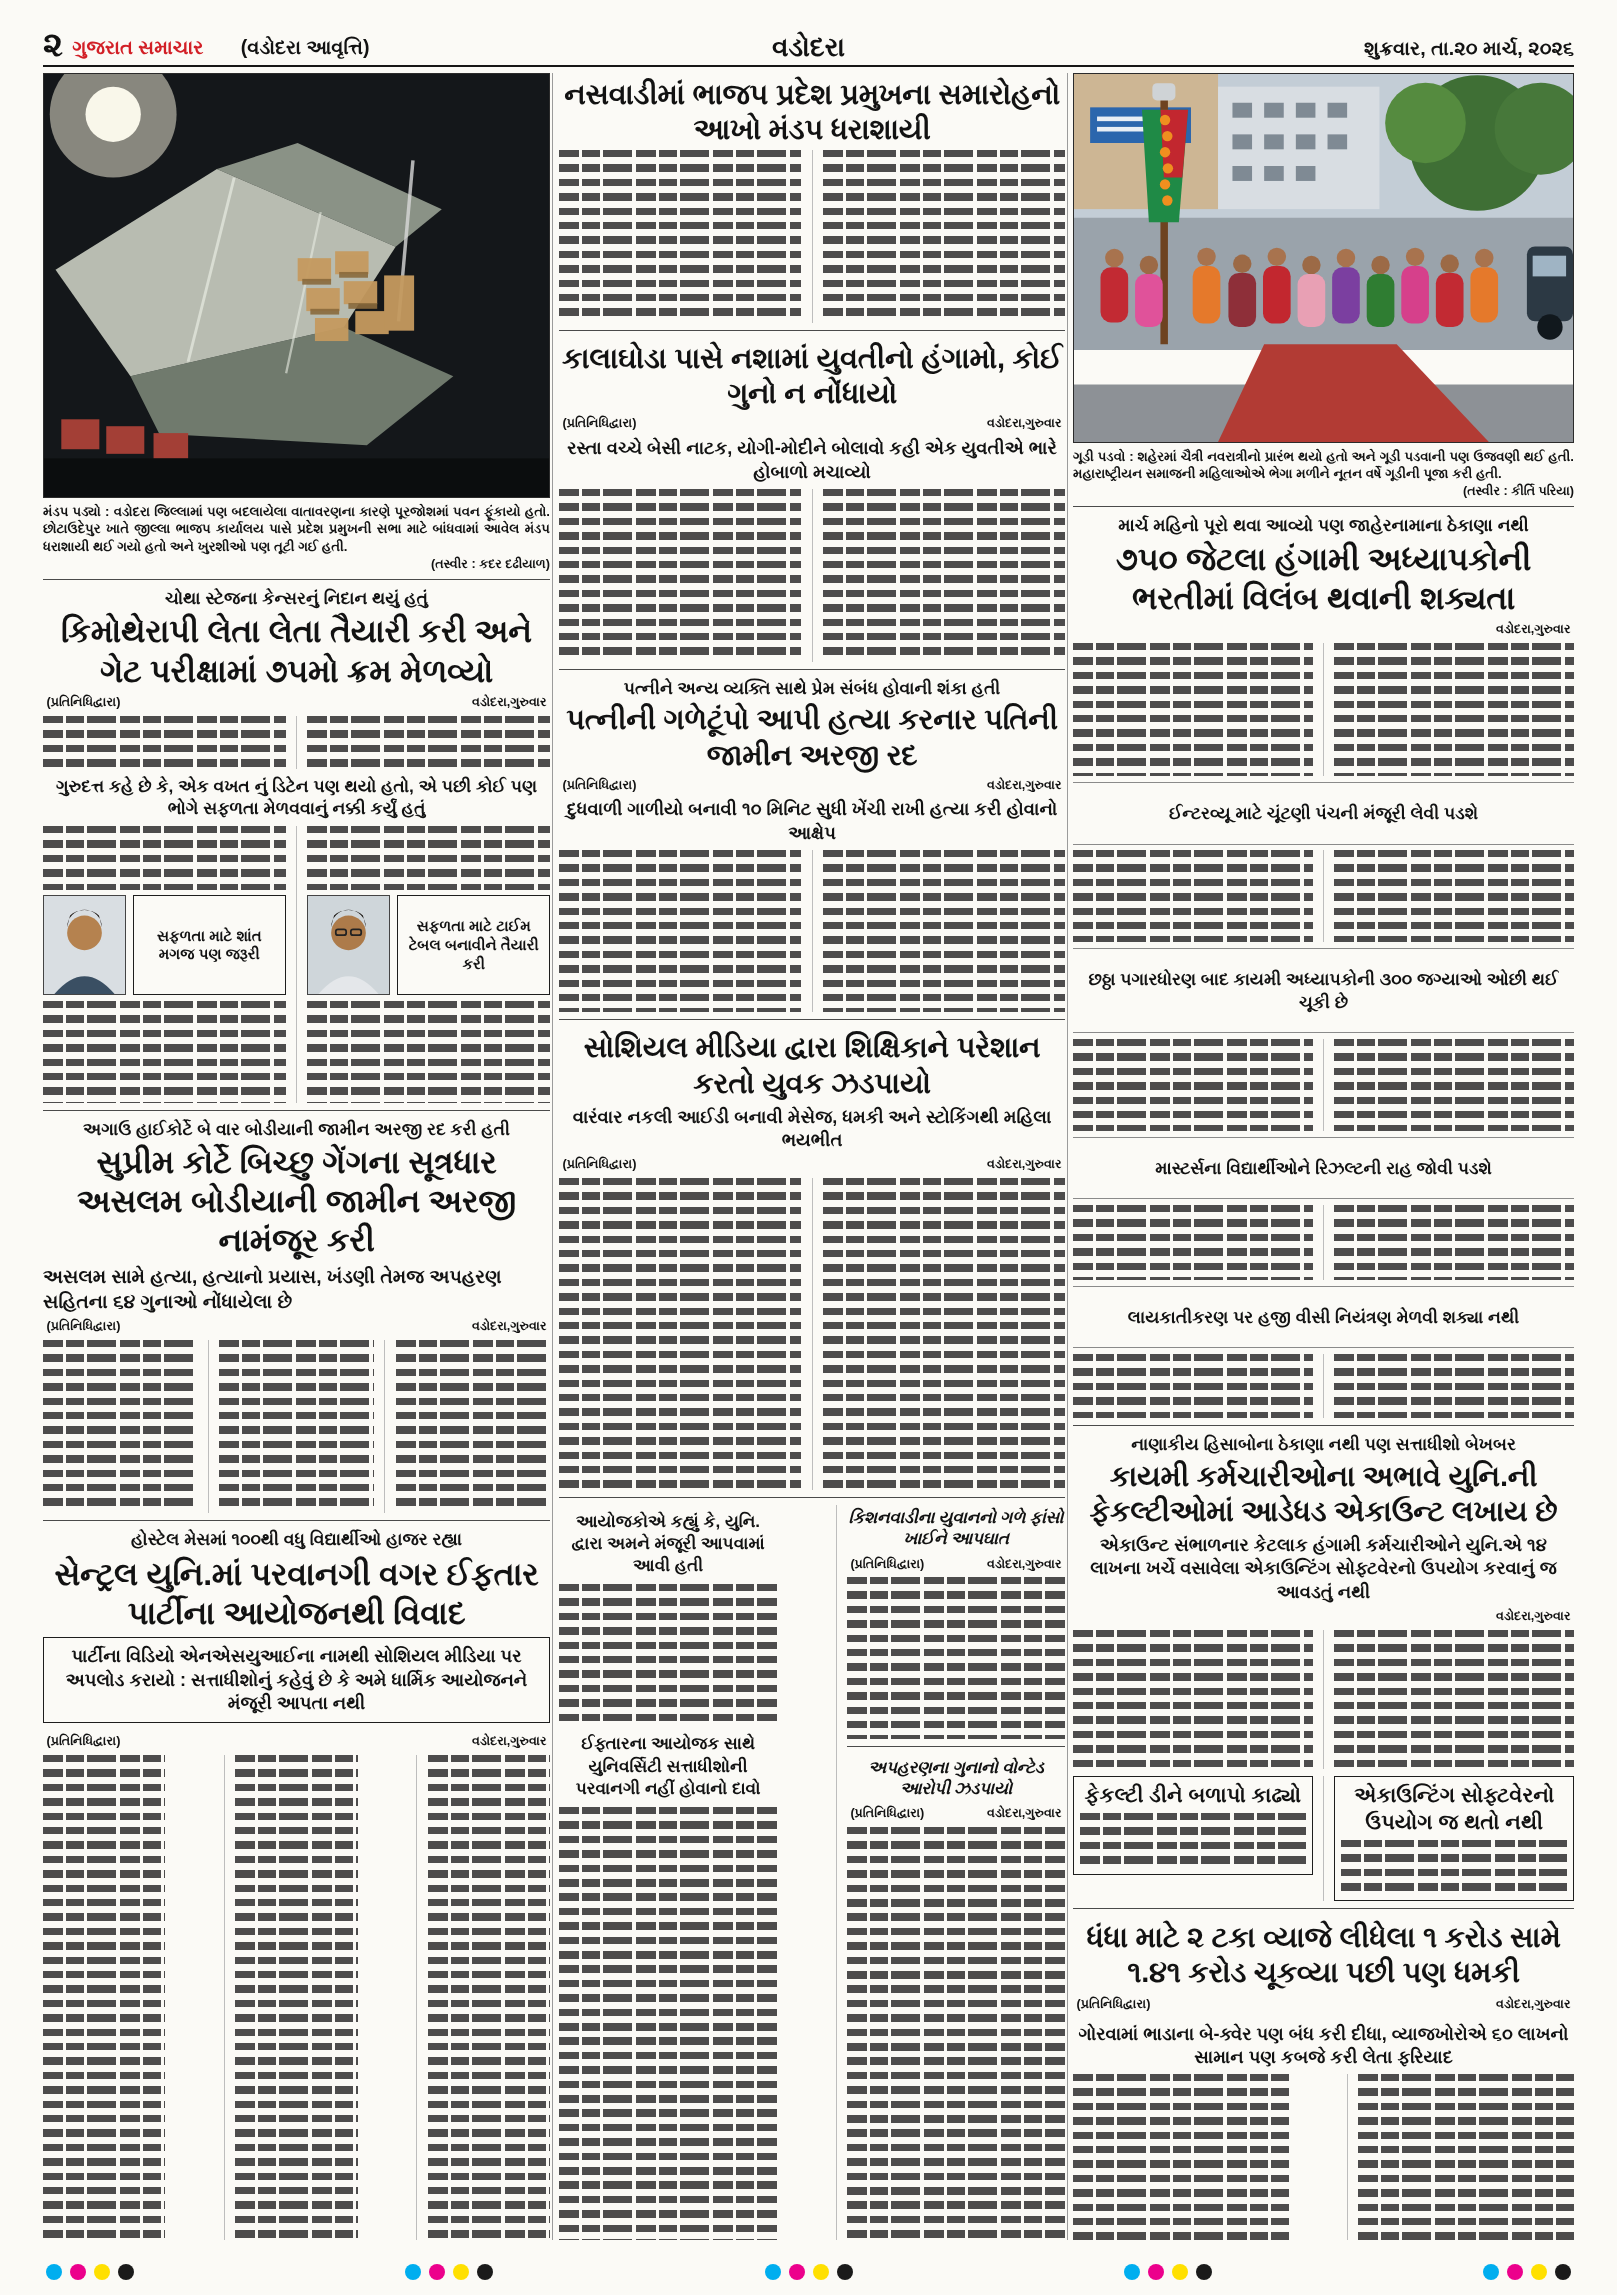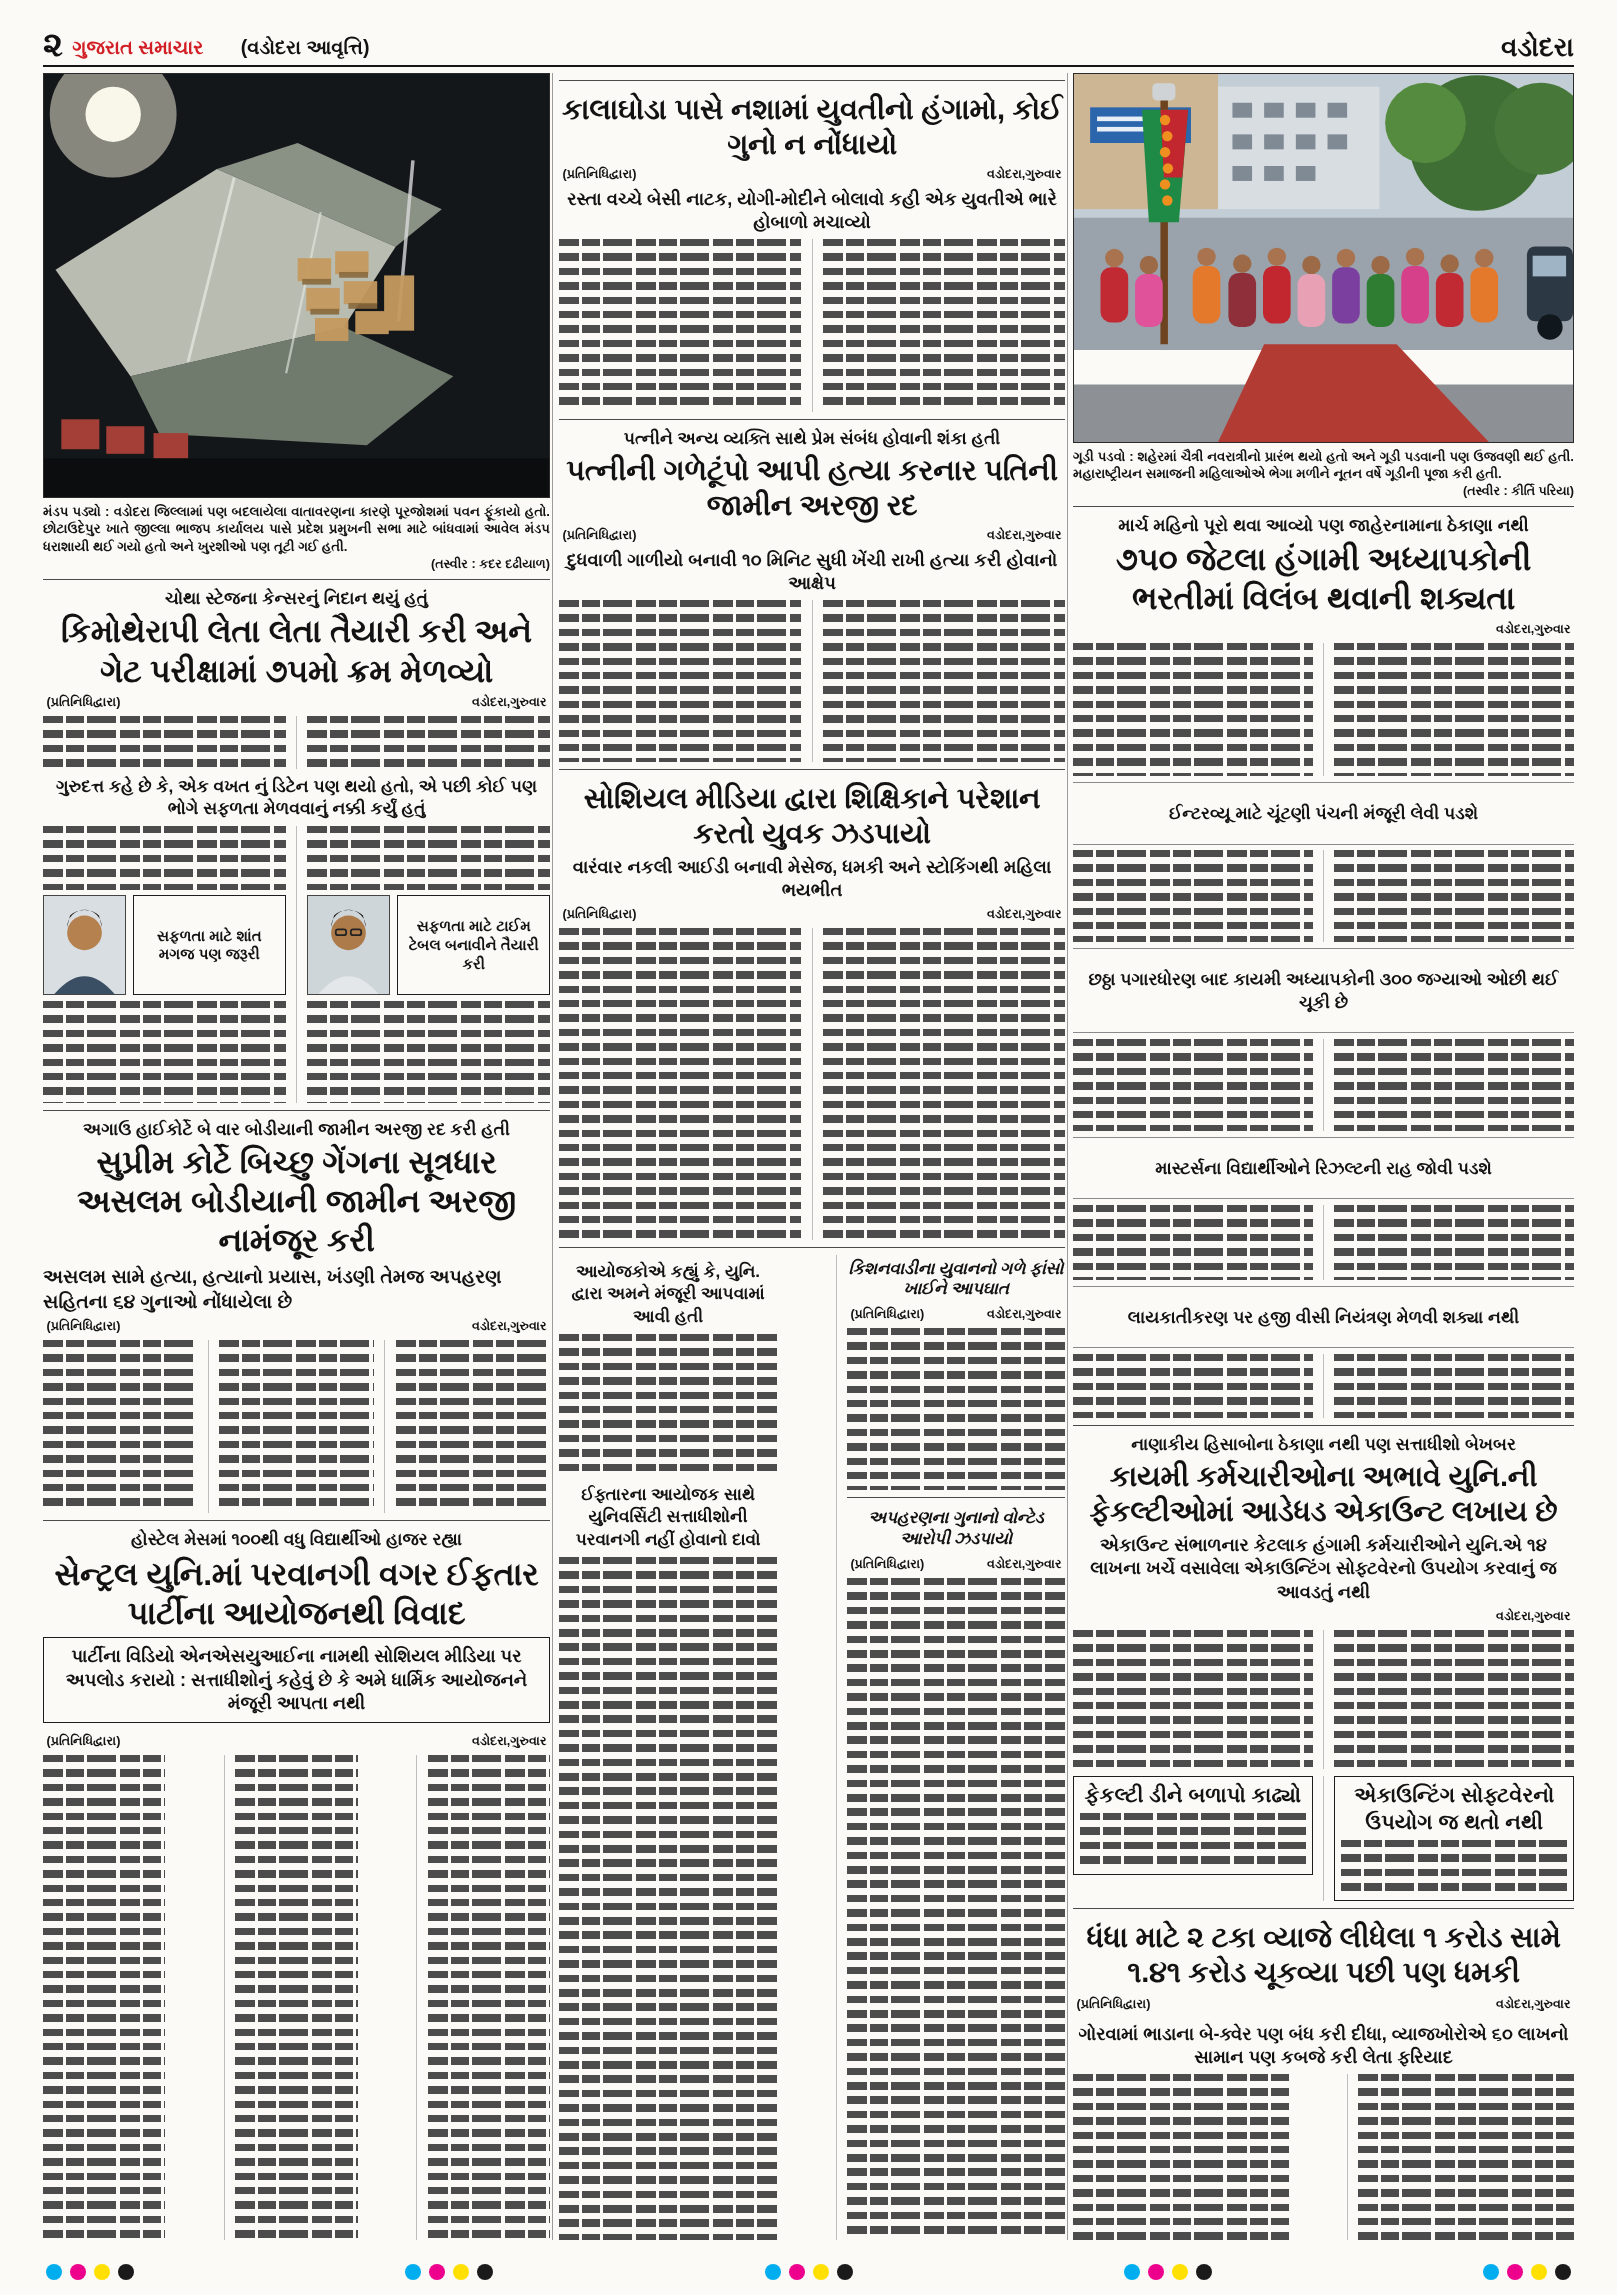--- a/index.html
+++ b/index.html
@@ -83,20 +83,21 @@
 
 <div class="page">
 
   <div class="masthead">
     <div class="mh-left">
       <div class="page-num">૨</div>
       <div class="brand">ગુજરાત સમાચાર</div>
       <div class="edition">(વડોદરા આવૃત્તિ)</div>
     </div>
     <div class="section-title">વડોદરા</div>
+    <div class="mh-right">શુક્રવાર, તા.૨૦ માર્ચ, ૨૦૨૬</div>
   </div>
   <div class="head-rule"></div>
   <div class="vdiv" id="vdiv1"></div>
   <div class="vdiv" id="vdiv2"></div>
 
   <div class="stack" id="stack-left">
 
     <svg class="photo" width="506" height="425" viewBox="0 0 876 735" preserveAspectRatio="none">
       <rect width="876" height="735" fill="#14171a"></rect>
       <circle cx="120" cy="70" r="110" fill="#e8e4d2" opacity="0.55"></circle>
@@ -224,20 +225,31 @@
           </div>
         <div>
             <div class="ft fill"></div>
           </div>
       </div>
     </section>
   </div>
 
   <div class="stack" id="stack-mid">
 
+    <section>
+      <h2 class="headline h50">નસવાડીમાં ભાજપ પ્રદેશ પ્રમુખના સમારોહનો આખો મંડપ ધરાશાયી</h2>
+      <div class="cols2" style="height:173px">
+        <div>
+            <div class="ft fill"></div>
+          </div>
+        <div>
+            <div class="ft fill"></div>
+          </div>
+      </div>
+    </section>
 
     <hr class="art">
 
     <section>
       <h2 class="headline h50">કાલાઘોડા પાસે નશામાં યુવતીનો હંગામો, કોઈ ગુનો ન નોંધાયો</h2>
       <div class="dateline">
         <span>(પ્રતિનિધિદ્વારા)</span>
         <span>વડોદરા,ગુરુવાર</span>
       </div>
       <div class="subhead">રસ્તા વચ્ચે બેસી નાટક, યોગી-મોદીને બોલાવો કહી એક યુવતીએ ભારે હોબાળો મચાવ્યો</div>

